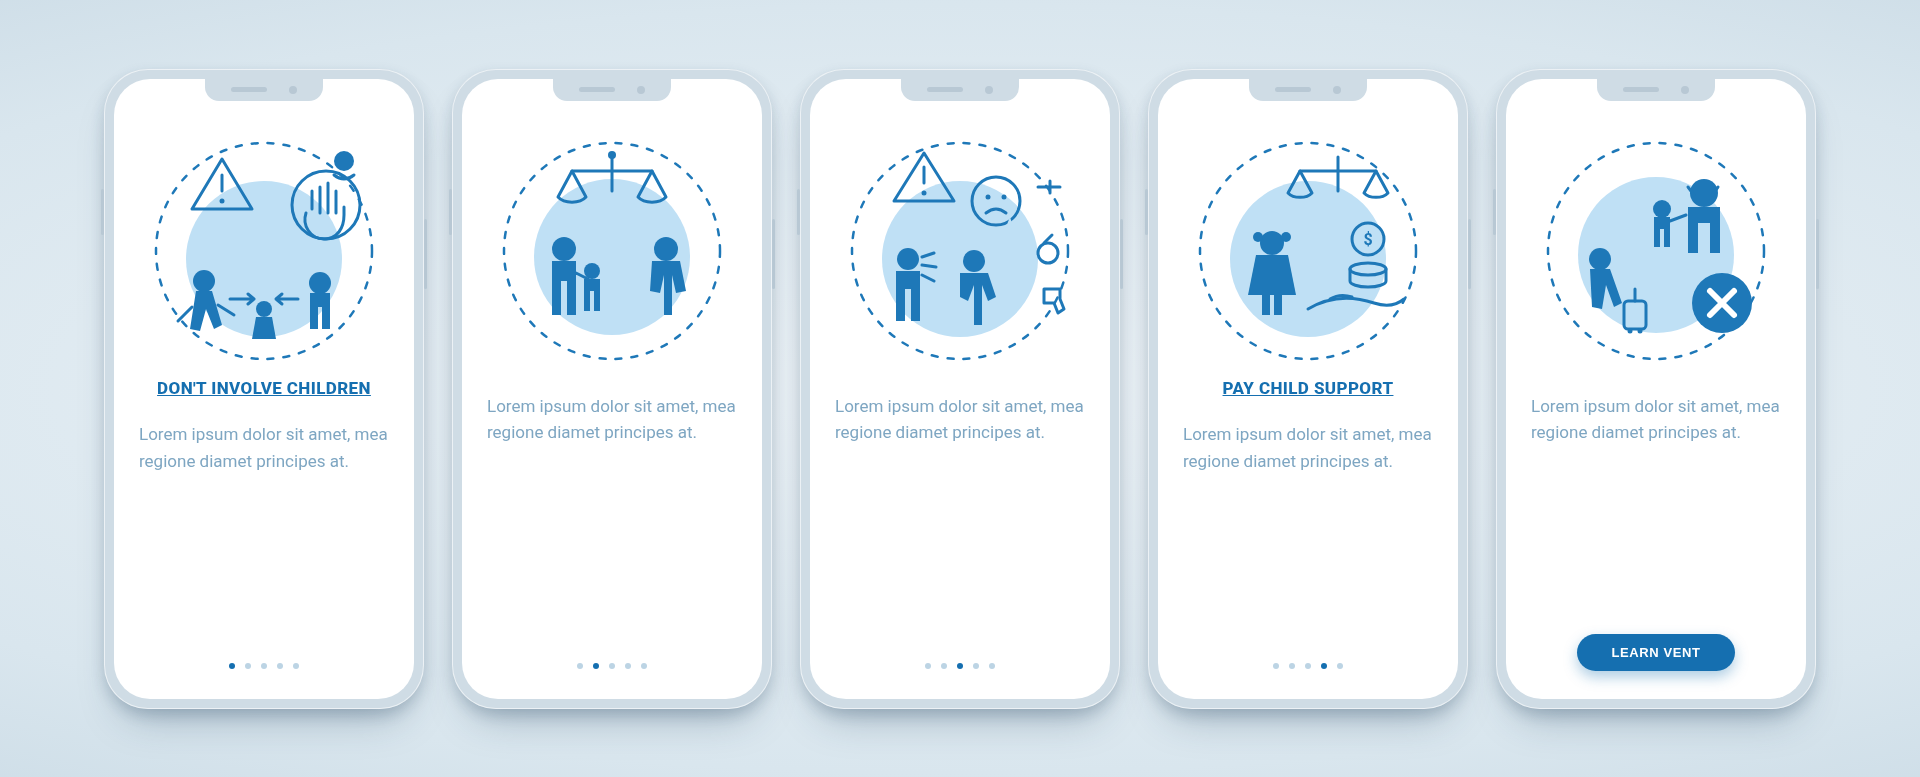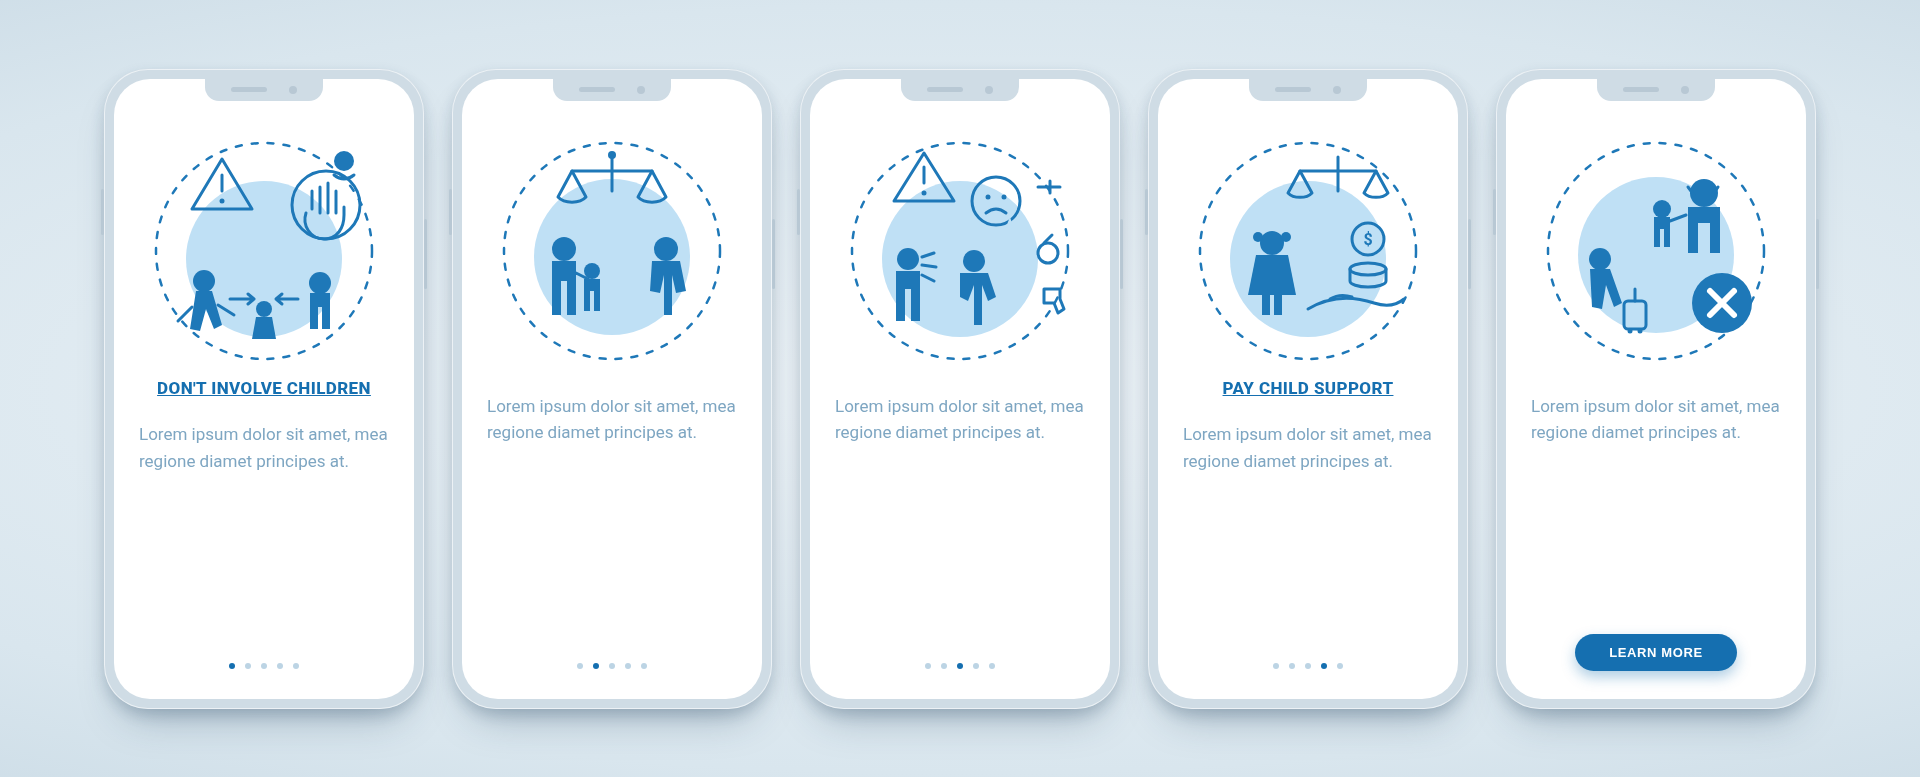--- a/index.html
+++ b/index.html
@@ -320,17 +320,17 @@
           <line class="stroke" x1="99" y1="170" x2="99" y2="158"></line>
           <circle class="fill" cx="94" cy="200" r="2.5"></circle>
             <circle class="fill" cx="104" cy="200" r="2.5"></circle>
 
           <circle class="fill" cx="186" cy="172" r="30"></circle>
           <path d="M174 160 l24 24 m0 -24 l-24 24" stroke="#fff" stroke-width="6" stroke-linecap="round" fill="none"></path>
         </svg>
       </div>
       <div class="body">Lorem ipsum dolor sit amet, mea regione diamet principes at.</div>
       <div class="spacer"></div>
-      <button class="cta">LEARN MORE</button>
+      <button class="cta">LEARN VENT</button>
     </div>
   </div>
 
 </div>
 
 </body></html>

